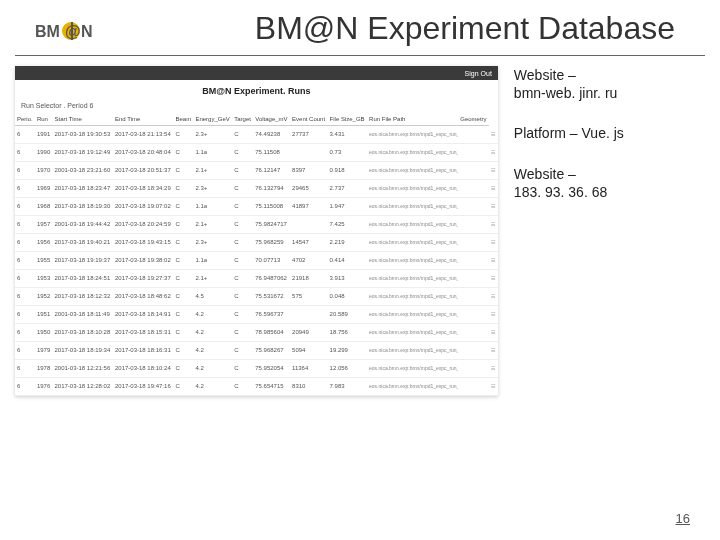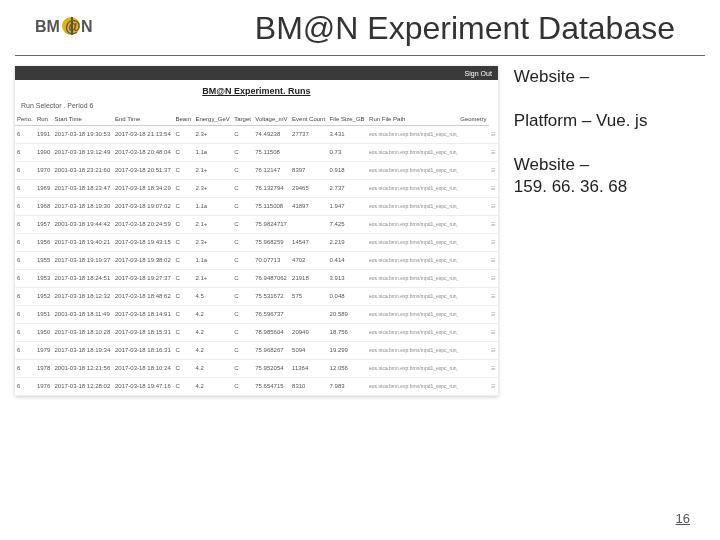--- a/index.html
+++ b/index.html
@@ -7,21 +7,21 @@
     margin: 0;
     width: 720px;
     height: 540px;
     background: #fff;
     font-family: Arial, sans-serif;
     position: relative;
     overflow: hidden;
   }
   .header {
     display: flex;
-    align-items: flex-start;
+    align-items: flex-end;
     padding: 10px 20px 8px 20px;
     border-bottom: 1.5px solid #666;
     margin: 0 15px;
   }
   .logo {
     height: 32px;
     display: flex;
     align-items: center;
     gap: 1px;
   }
@@ -52,21 +52,20 @@
   .signout {
     color: #fff;
     font-size: 7px;
   }
   .app-title {
     text-align: center;
     font-size: 9px;
     font-weight: bold;
     padding: 6px 0 4px 0;
     color: #222;
-    text-decoration: underline;
   }
   .run-sel {
     font-size: 7px;
     color: #555;
     padding: 2px 6px 4px 6px;
   }
   .tbl {
     width: 100%;
     border-collapse: collapse;
     font-size: 6px;
@@ -91,21 +90,21 @@
     color: #888;
     max-width: 90px;
   }
   .eq {
     color: #aaa;
     font-size: 8px;
   }
   .notes {
     width: 210px;
     padding: 0 0 0 16px;
-    font-size: 17px;
+    font-size: 14px;
     color: #222;
     line-height: 1.3;
   }
   .note-block {
     margin-bottom: 22px;
   }
   .pagenum {
     position: absolute;
     bottom: 14px;
     right: 30px;
@@ -383,24 +382,25 @@
             <td></td>
             <td class="eq">≡</td>
           </tr>
         </tbody>
     </table>
   </div>
 
   <div class="notes">
     <div class="note-block">
       <div>Website –</div>
+      <div>bmn-web. jinr. ru</div>
     </div>
     <div class="note-block">
       <div>Platform – Vue. js</div>
     </div>
     <div class="note-block">
       <div>Website –</div>
-      <div>159. 66. 36. 68</div>
+      <div>183. 93. 36. 68</div>
     </div>
   </div>
 </div>
 
 <div class="pagenum">16</div>
 
 </body></html>

